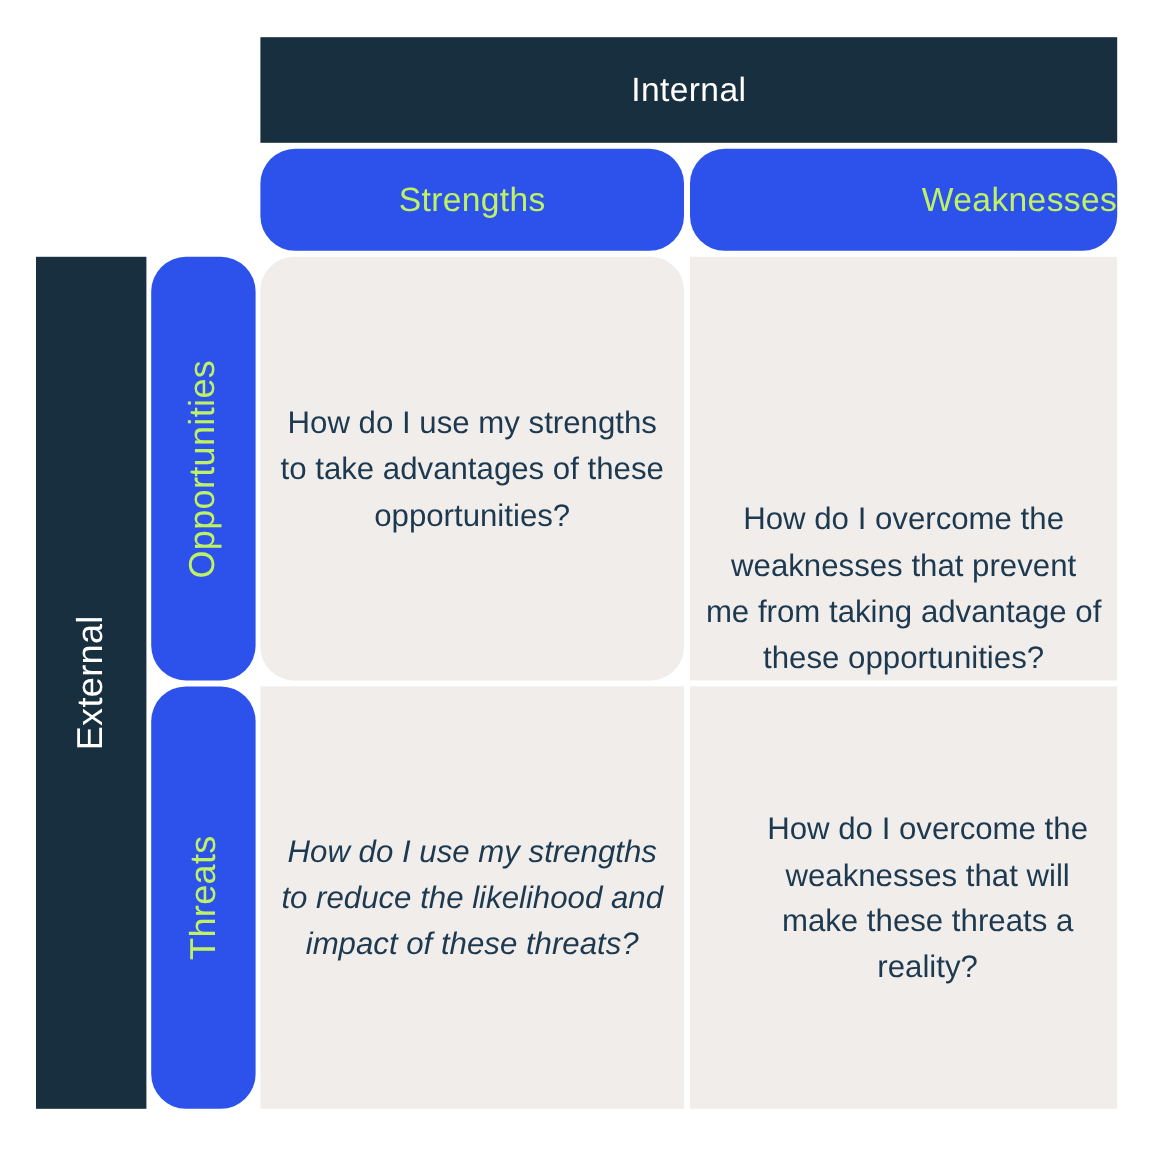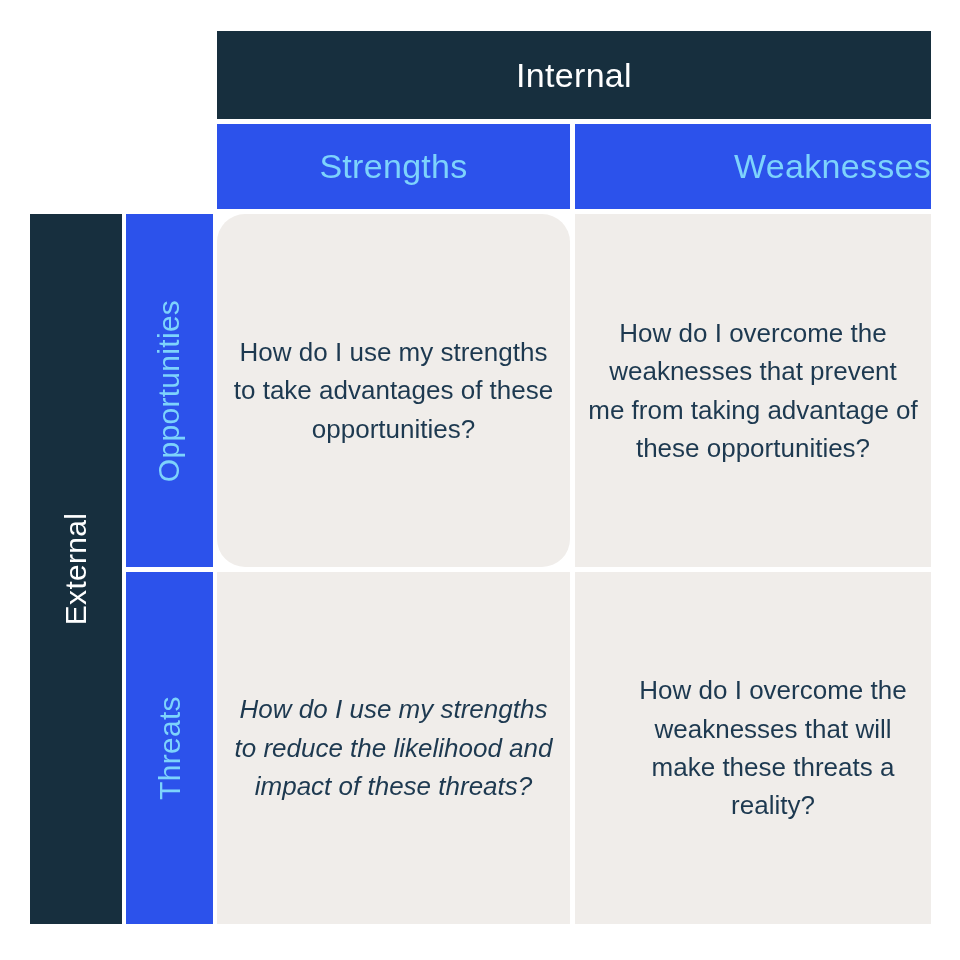--- a/index.html
+++ b/index.html
@@ -21,28 +21,29 @@
     align-items: center;
     justify-content: center;
     box-sizing: border-box;
   }
   .dark {
     background: var(--dark-navy, #172f3e);
     color: #ffffff;
   }
   .blue {
     background: var(--blue, #2c52eb);
-    color: #7dd3fc;
+    color: #bef264;
+    border-radius: 29px;
   }
   .cell {
     background: var(--cell-bg, #f0edea);
     color: var(--text-dark, #1d3950);
   }
   .hdr-label {
-    font-size: 34px;
+    font-size: 28px;
     letter-spacing: 0.3px;
     white-space: nowrap;
   }
   .vlabel {
     font-size: 30px;
     letter-spacing: 0.3px;
     white-space: nowrap;
     transform: rotate(-90deg);
   }
   .cell-text {
@@ -54,21 +55,21 @@
   }
 
   
   #internal-header      { left: 217px; top: 31px;  width: 714px; height: 88px; }
   #strengths-header     { left: 217px; top: 124px; width: 353px; height: 85px; }
   #weaknesses-header    { left: 575px; top: 124px; width: 356px; height: 85px; justify-content: flex-end; }
   #external-bar         { left: 30px;  top: 214px; width: 92px;  height: 710px; }
   #opportunities-bar    { left: 126px; top: 214px; width: 87px;  height: 353px; }
   #threats-bar          { left: 126px; top: 572px; width: 87px;  height: 352px; }
   #cell-so              { left: 217px; top: 214px; width: 353px; height: 353px; border-radius: 28px; }
-  #cell-wo              { left: 575px; top: 214px; width: 356px; height: 353px; }
+  #cell-wo              { left: 575px; top: 214px; width: 356px; height: 353px; align-items: flex-end; }
   #cell-st              { left: 217px; top: 572px; width: 353px; height: 352px; font-style: italic; }
   #cell-wt              { left: 575px; top: 572px; width: 356px; height: 352px; padding-left: 40px; }
 </style>
 </head>
 <body>
 
 <div class="canvas">
 
   <div id="internal-header" class="block dark">
     <span class="hdr-label">Internal</span>

